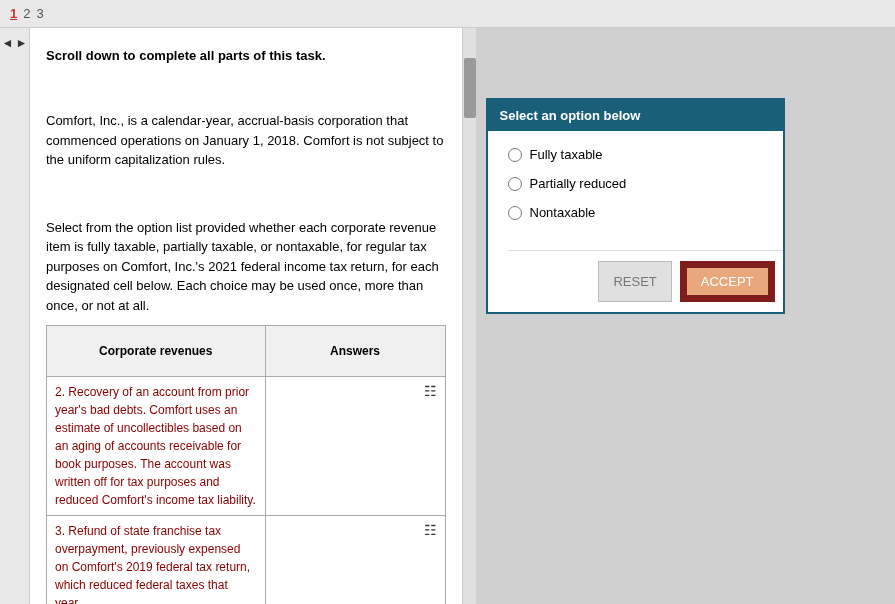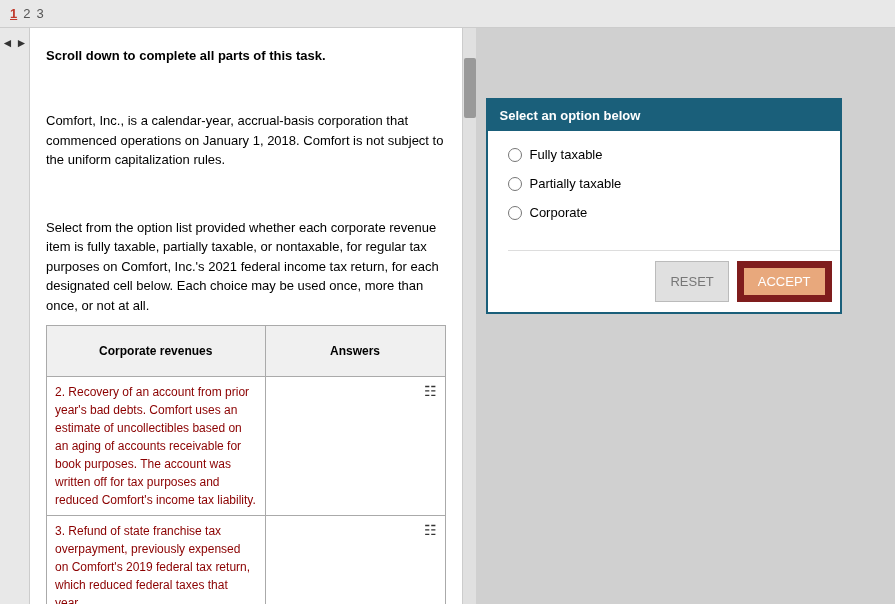--- a/index.html
+++ b/index.html
@@ -141,21 +141,21 @@
       display: flex;
       align-items: flex-start;
       justify-content: flex-start;
       padding: 10px;
     }
 
     
     .modal-box {
       background: #ffffff;
       border: 2px solid #1a5f7a;
-      width: 356px;
+      width: 299px;
       margin-top: 60px;
     }
     .modal-header {
       background: #1a5f7a;
       color: #ffffff;
       padding: 8px 12px;
       font-size: 13px;
       font-weight: bold;
     }
     .modal-body {
@@ -265,25 +265,25 @@
     <div class="modal-box">
       <div class="modal-header">Select an option below</div>
       <div class="modal-body">
         <div id="modal-options">
             <div class="radio-option">
               <input type="radio" name="taxable-option" id="opt1" style="">
               <label for="opt1" class="radio-label">Fully taxable</label>
             </div>
             <div class="radio-option">
               <input type="radio" name="taxable-option" id="opt2" style="">
-              <label for="opt2" class="radio-label">Partially taxable</label>
+              <label for="opt2" class="radio-label">Partially reduced</label>
             </div>
             <div class="radio-option">
               <input type="radio" name="taxable-option" id="opt3" style="">
-              <label for="opt3" class="radio-label">Corporate</label>
+              <label for="opt3" class="radio-label">Nontaxable</label>
             </div>
           </div>
       </div>
       <div class="modal-footer">
         <button class="btn-reset">RESET</button>
         <button class="btn-accept">ACCEPT</button>
       </div>
     </div>
   </div>
 </div>

